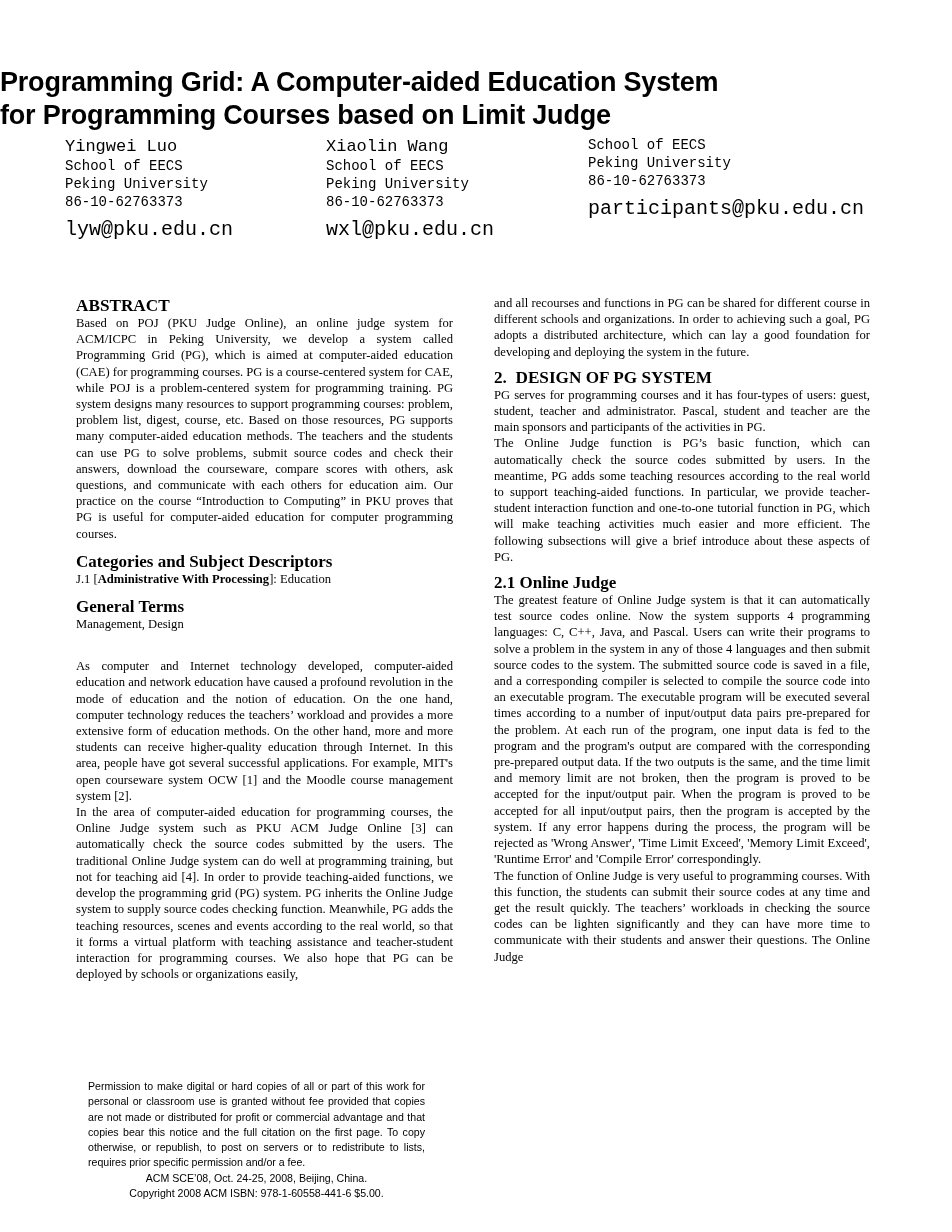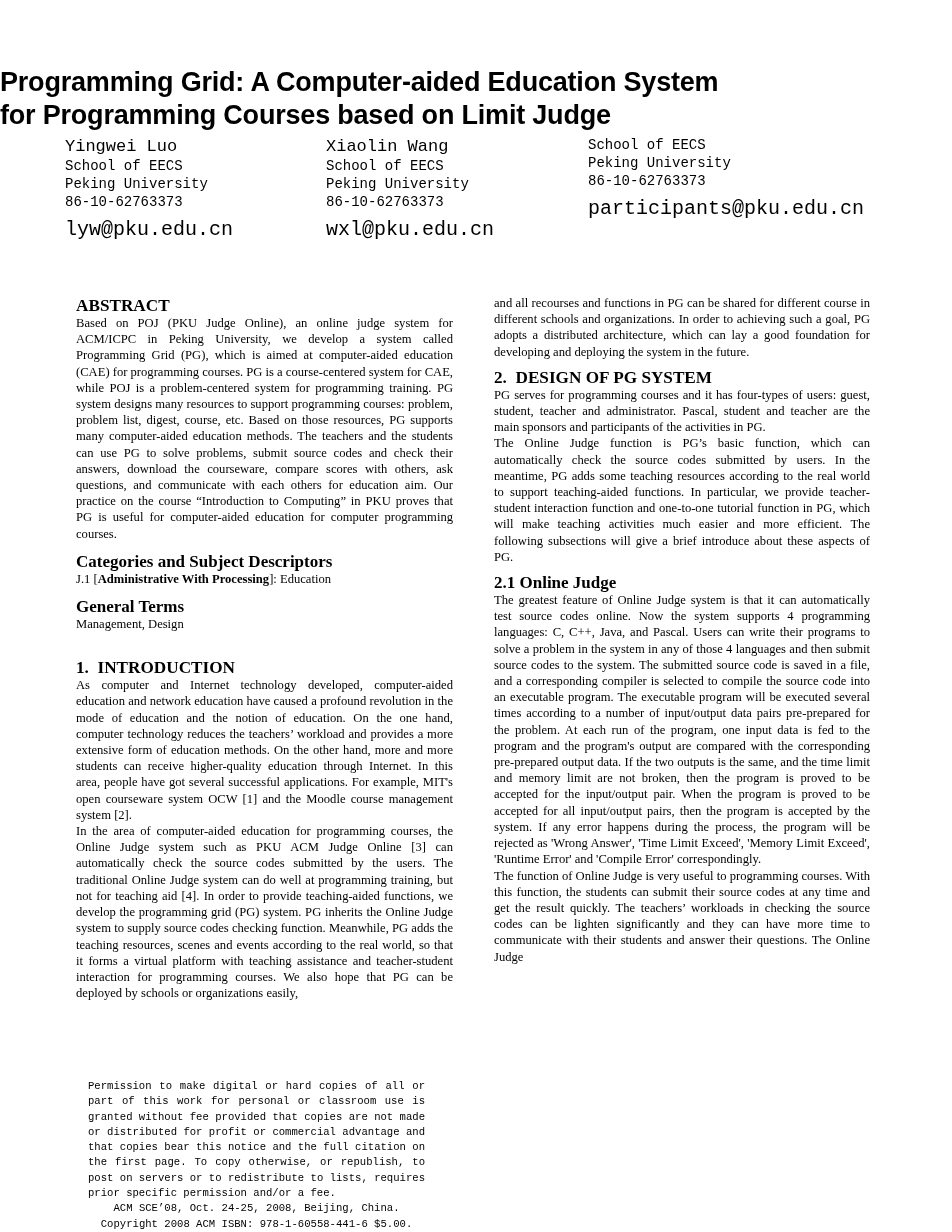--- a/index.html
+++ b/index.html
@@ -24,21 +24,21 @@
   .col-right { left: 494px; top: 295px; width: 376px; }
   .col p { margin: 0; text-align: justify; }
   .col p + p { }
   .h1 { font-weight: bold; font-size: 17.2px; line-height: 19px; margin: 0; }
   .h1.num { white-space: pre; }
   .h2 { font-weight: bold; font-size: 17px; line-height: 19px; margin: 0; }
   .gap-s { height: 8px; } .gap-m { height: 10px; } .gap-l { height: 26px; }
   .b { font-weight: bold; }
   .footer {
     position: absolute; left: 88px; top: 1079px; width: 337px;
-    font-family: Liberation Mono, monospace; font-size: 10.6px; line-height: 15.3px;
+    font-family: Liberation Sans, sans-serif; font-size: 10.6px; line-height: 15.3px;
   }
   .footer p { margin: 0; text-align: justify; }
   .footer .plain { text-align: center; }
 </style>
 </head>
 <body>
 
 <div class="title">
   <div>Programming Grid: A Computer-aided Education System</div>
   <div>for Programming Courses based on Limit Judge</div>
@@ -70,21 +70,20 @@
 <div class="col col-left">
   <div class="h1">ABSTRACT</div>
   <p>Based on POJ (PKU Judge Online), an online judge system for ACM/ICPC in Peking University, we develop a system called Programming Grid (PG), which is aimed at computer-aided education (CAE) for programming courses. PG is a course-centered system for CAE, while POJ is a problem-centered system for programming training. PG system designs many resources to support programming courses: problem, problem list, digest, course, etc. Based on those resources, PG supports many computer-aided education methods. The teachers and the students can use PG to solve problems, submit source codes and check their answers, download the courseware, compare scores with others, ask questions, and communicate with each others for education aim. Our practice on the course “Introduction to Computing” in PKU proves that PG is useful for computer-aided education for computer programming courses.</p>
   <div class="gap-m"></div>
   <div class="h2">Categories and Subject Descriptors</div>
   <p><span>J.1 [</span><span class="b">Administrative With Processing</span><span>]: Education</span></p>
   <div class="gap-m"></div>
   <div class="h2">General Terms</div>
   <p>Management, Design</p>
   <div class="gap-l"></div>
-  <div class="h1 num">1.  INTRODUCTION</div>
   <p>As computer and Internet technology developed, computer-aided education and network education have caused a profound revolution in the mode of education and the notion of education. On the one hand, computer technology reduces the teachers’ workload and provides a more extensive form of education methods. On the other hand, more and more students can receive higher-quality education through Internet. In this area, people have got several successful applications. For example, MIT's open courseware system OCW [1] and the Moodle course management system [2].</p>
   <p>In the area of computer-aided education for programming courses, the Online Judge system such as PKU ACM Judge Online [3] can automatically check the source codes submitted by the users. The traditional Online Judge system can do well at programming training, but not for teaching aid [4]. In order to provide teaching-aided functions, we develop the programming grid (PG) system. PG inherits the Online Judge system to supply source codes checking function. Meanwhile, PG adds the teaching resources, scenes and events according to the real world, so that it forms a virtual platform with teaching assistance and teacher-student interaction for programming courses. We also hope that PG can be deployed by schools or organizations easily,</p>
 </div>
 
 <div class="footer">
   <p>Permission to make digital or hard copies of all or part of this work for personal or classroom use is granted without fee provided that copies are not made or distributed for profit or commercial advantage and that copies bear this notice and the full citation on the first page. To copy otherwise, or republish, to post on servers or to redistribute to lists, requires prior specific permission and/or a fee.</p>
   <p class="plain">ACM SCE’08, Oct. 24-25, 2008, Beijing, China.</p>
   <p class="plain">Copyright 2008 ACM ISBN: 978-1-60558-441-6 $5.00.</p>
 </div>
 

